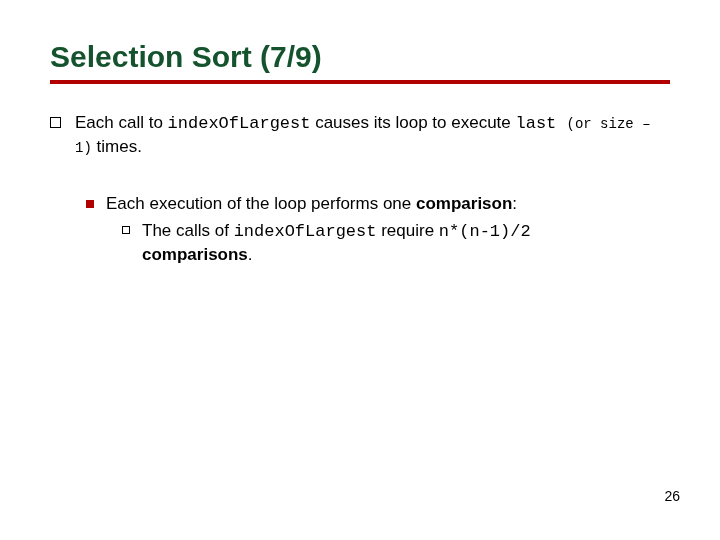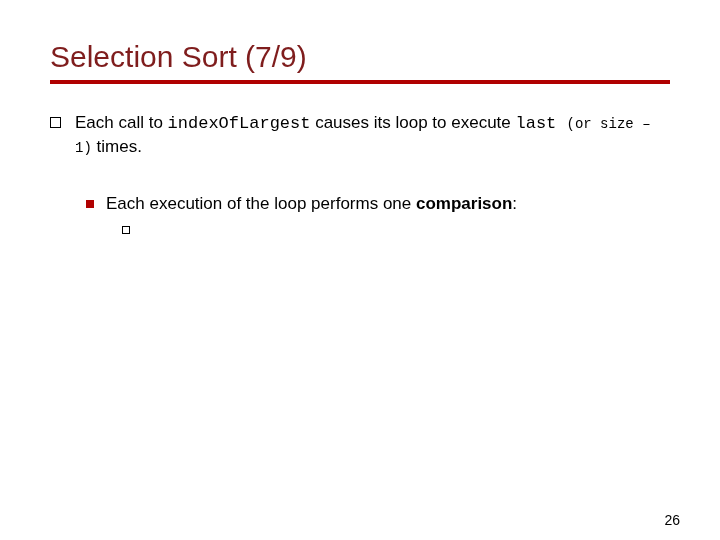--- a/index.html
+++ b/index.html
@@ -12,23 +12,23 @@
     position: relative;
     overflow: hidden;
   }
   .slide {
     padding: 40px 50px 20px 50px;
     height: 100%;
     position: relative;
   }
   .title {
     font-size: 30px;
-    font-weight: normal;
+    font-weight: bold;
     margin-bottom: 6px;
-    color: #7f1d1d;
+    color: #14532d;
   }
   .underline {
     height: 4px;
     background: #b00000;
     width: 100%;
     margin-bottom: 28px;
   }
   .content {
     font-size: 17px;
     line-height: 1.35;
@@ -72,21 +72,21 @@
     font-family: "Courier New", Courier, monospace;
     font-size: 16px;
   }
   .mono-inline {
     font-family: "Courier New", Courier, monospace;
   }
   .underl { }
   .bold { font-weight: bold; }
   .page-num {
     position: absolute;
-    bottom: 12px;
+    bottom: 36px;
     right: 40px;
     font-size: 14px;
   }
 </style>
 </head>
 <body>
 
 <div class="slide">
 
   <div class="title">Selection Sort (7/9)</div>
@@ -107,19 +107,23 @@
 
     <div class="bullet-row sub lvl2">
       <span class="sq-solid"></span>
       <div>
         <span>Each execution of the loop performs one </span><span class="underl bold">comparison</span><span>:</span>
       </div>
     </div>
 
     <div class="bullet-row subsub lvl3">
       <span class="sq-open small"></span>
+      <div>
+        <span>The calls of </span><span class="mono-inline">indexOfLargest</span><span> require </span><span class="mono-inline">n*(n-1)/2</span><br>
+        <span class="underl bold">comparisons</span><span>.</span>
+      </div>
     </div>
 
   </div>
 
   <div class="page-num">26</div>
 
 </div>
 
 </body></html>

